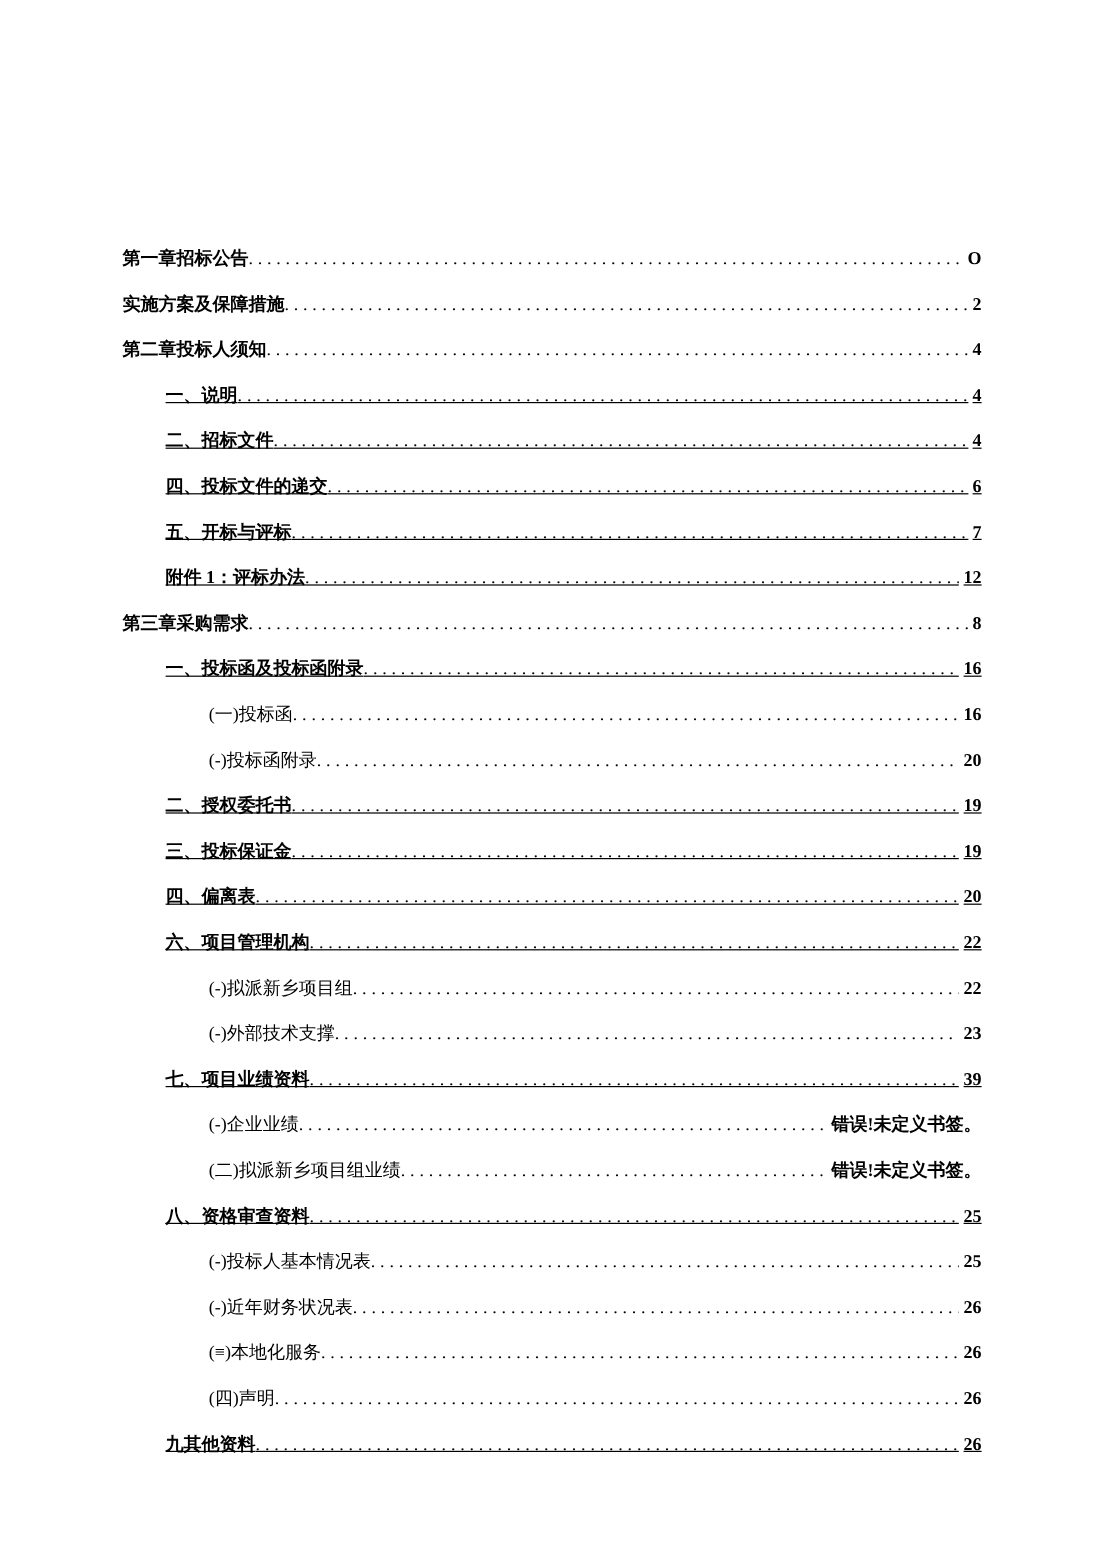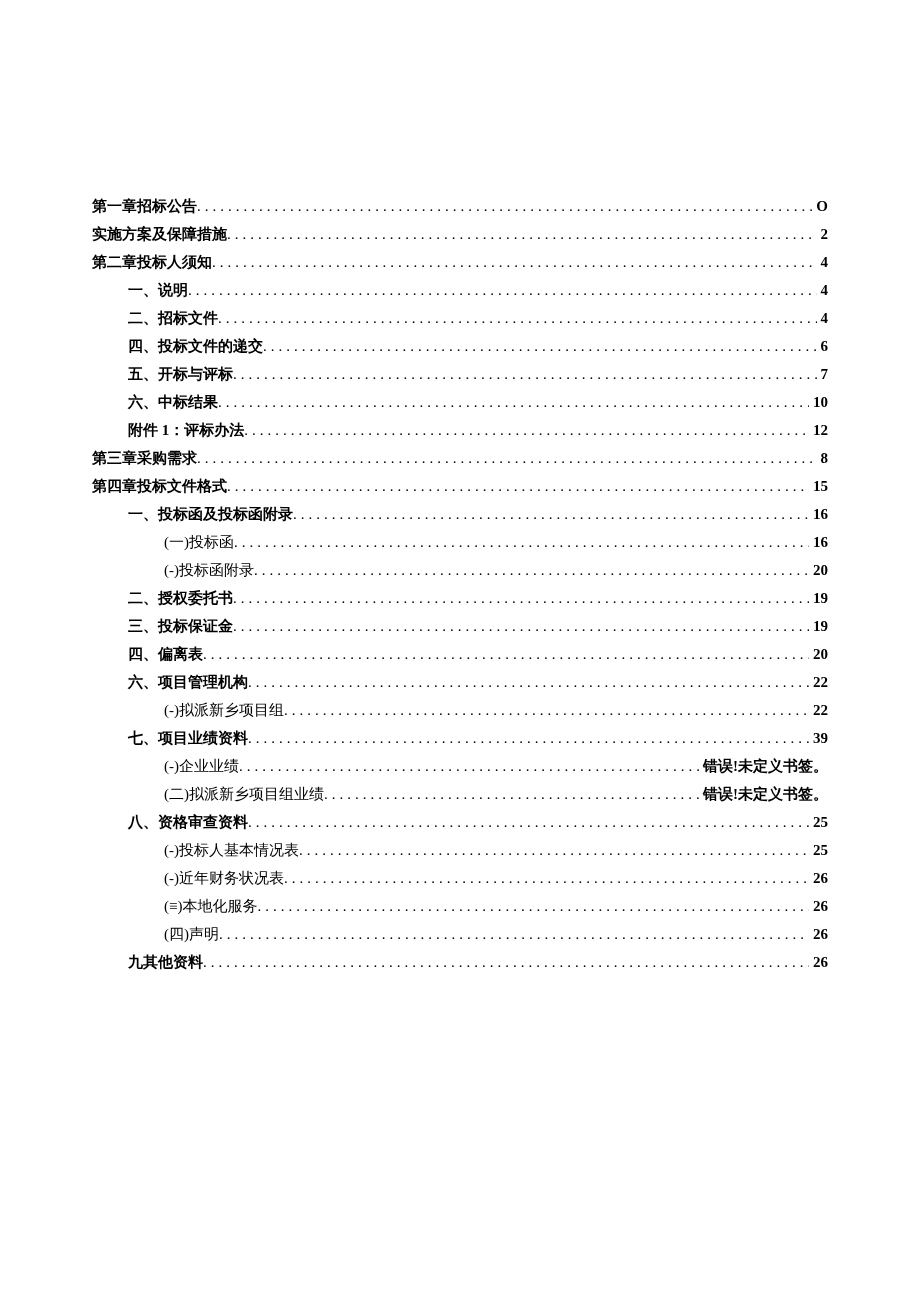--- a/index.html
+++ b/index.html
@@ -16,21 +16,21 @@
     width: 920px;
     height: 1301px;
     padding: 190px 88px 100px 88px;
     box-sizing: border-box;
     font-size: 15px;
     line-height: 1.6;
   }
   .toc-line {
     display: flex;
     align-items: flex-start;
-    margin: 4px;
+    margin: 14px;
     padding: 0;
     white-space: nowrap;
     height: 24px;
   }
   .toc-title {
     flex-shrink: 0;
   }
   .bold .toc-title,
   .bold .toc-page {
     font-weight: bold;
@@ -46,21 +46,21 @@
     flex: 1 1 auto;
     min-width: 0;
     overflow: hidden;
     letter-spacing: 4px;
     color: #000;
   }
   .toc-dots::before {
     content: "....................................................................................................................................................................................................";
   }
   .indent-0 { padding-left: 0px; }
-  .indent-1 { padding-left: 36px; }
+  .indent-1 { padding-left: 36px; text-decoration: underline; }
   .indent-2 { padding-left: 72px; }
 </style>
 </head>
 <body>
 
 <div class="page">
   <div class="toc" id="toc-container">
       <div class="toc-line indent-0 bold">
         <span class="toc-title">第一章招标公告</span>
         <span class="toc-dots"></span>
@@ -90,39 +90,29 @@
         <span class="toc-title">四、投标文件的递交</span>
         <span class="toc-dots"></span>
         <span class="toc-page">6</span>
       </div>
       <div class="toc-line indent-1 bold">
         <span class="toc-title">五、开标与评标</span>
         <span class="toc-dots"></span>
         <span class="toc-page">7</span>
       </div>
       <div class="toc-line indent-1 bold">
-        <span class="toc-title">六、中标结果</span>
-        <span class="toc-dots"></span>
-        <span class="toc-page">10</span>
-      </div>
-      <div class="toc-line indent-1 bold">
         <span class="toc-title">附件 1：评标办法</span>
         <span class="toc-dots"></span>
         <span class="toc-page">12</span>
       </div>
       <div class="toc-line indent-0 bold">
         <span class="toc-title">第三章采购需求</span>
         <span class="toc-dots"></span>
         <span class="toc-page">8</span>
       </div>
-      <div class="toc-line indent-0 bold">
-        <span class="toc-title">第四章投标文件格式</span>
-        <span class="toc-dots"></span>
-        <span class="toc-page">15</span>
-      </div>
       <div class="toc-line indent-1 bold">
         <span class="toc-title">一、投标函及投标函附录</span>
         <span class="toc-dots"></span>
         <span class="toc-page">16</span>
       </div>
       <div class="toc-line indent-2">
         <span class="toc-title">(一)投标函</span>
         <span class="toc-dots"></span>
         <span class="toc-page bold">16</span>
       </div>
@@ -148,20 +138,25 @@
       </div>
       <div class="toc-line indent-1 bold">
         <span class="toc-title">六、项目管理机构</span>
         <span class="toc-dots"></span>
         <span class="toc-page">22</span>
       </div>
       <div class="toc-line indent-2">
         <span class="toc-title">(-)拟派新乡项目组</span>
         <span class="toc-dots"></span>
         <span class="toc-page bold">22</span>
+      </div>
+      <div class="toc-line indent-2">
+        <span class="toc-title">(-)外部技术支撑</span>
+        <span class="toc-dots"></span>
+        <span class="toc-page bold">23</span>
       </div>
       <div class="toc-line indent-1 bold">
         <span class="toc-title">七、项目业绩资料</span>
         <span class="toc-dots"></span>
         <span class="toc-page">39</span>
       </div>
       <div class="toc-line indent-2">
         <span class="toc-title">(-)企业业绩</span>
         <span class="toc-dots"></span>
         <span class="toc-page bold">错误!未定义书签。</span>

